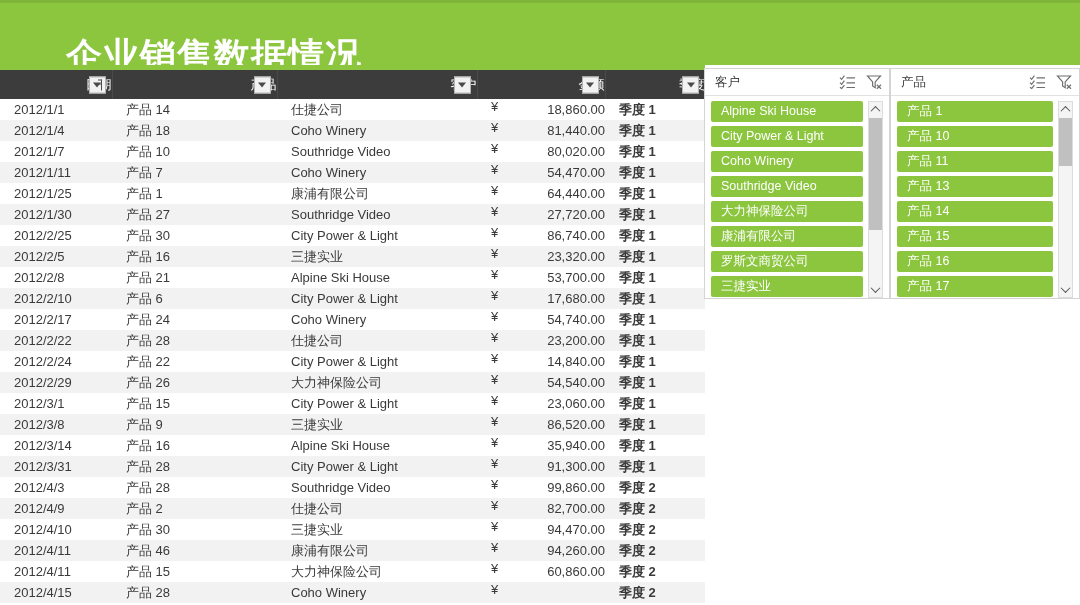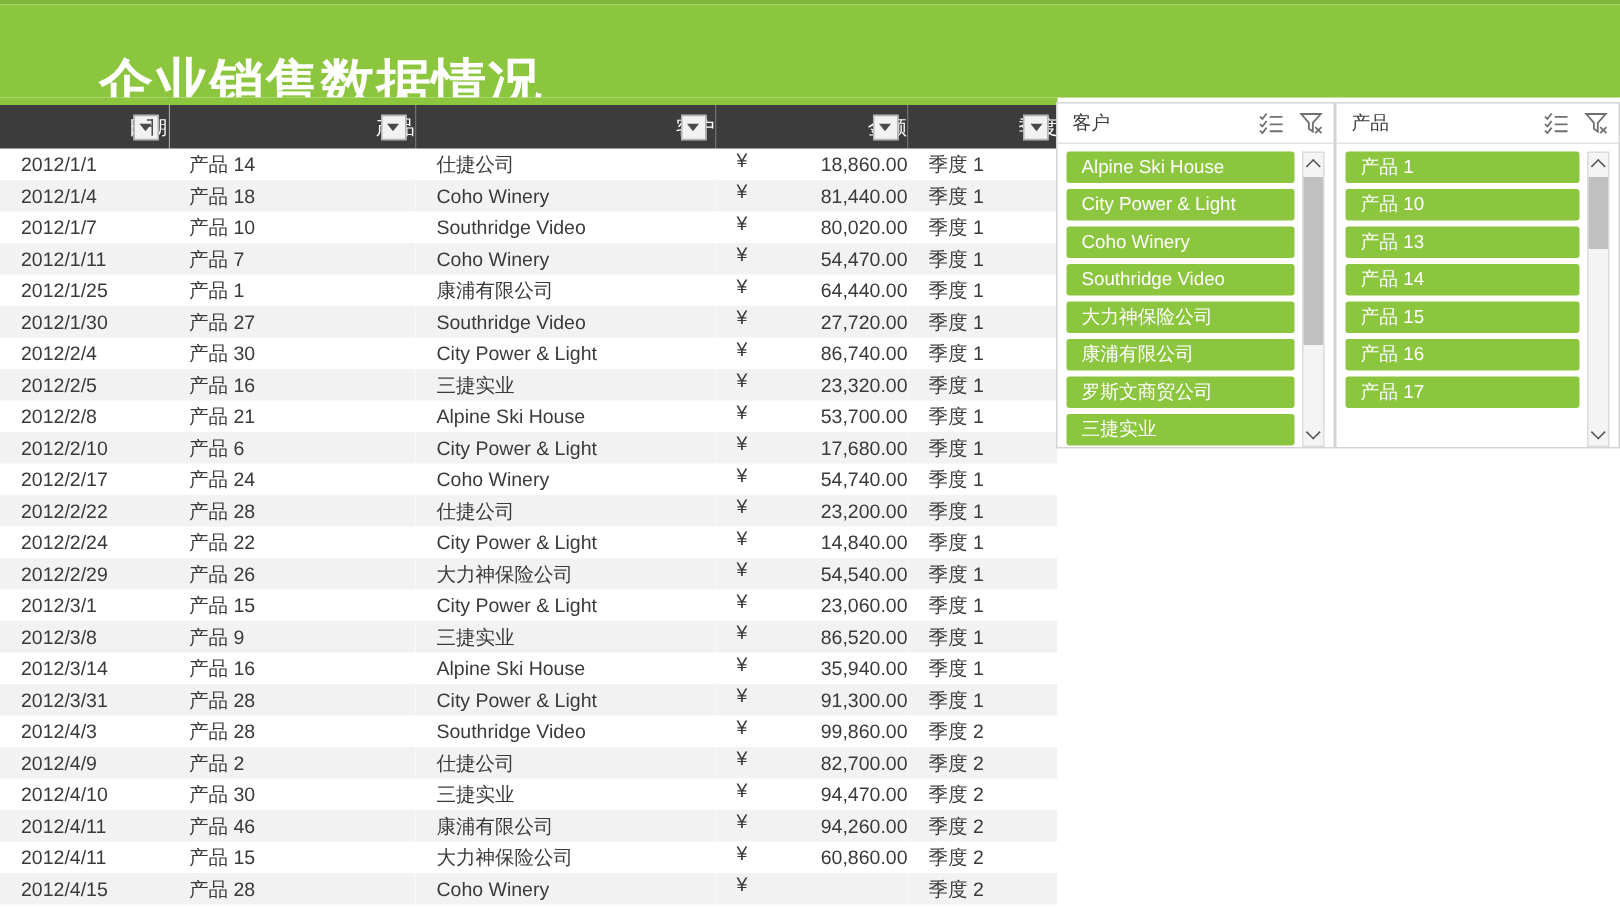--- a/index.html
+++ b/index.html
@@ -94,21 +94,21 @@
     white-space: nowrap;
     overflow: hidden;
   }
   table.grid tbody tr:nth-child(even) { background: #f2f2f2; }
   table.grid tbody tr:nth-child(odd)  { background: #ffffff; }
 
   .c-date { width: 112px; }
   .c-prod { width: 165px; }
   .c-cust { width: 200px; }
   .c-amt  { width: 128px; }
-  .c-qtr  { width: 100px; }
+  .c-qtr  { width: 100px; font-weight: bold; }
 
   td.c-amt { padding: 0 12px 0 0; text-align: right; position: relative; }
   td.c-amt .cur { position: absolute; left: 14px; top: 0; }
 
   th.c-amt .hdr-label, th.c-qtr .hdr-label { padding-left: 14px; }
   th.c-amt, th.c-qtr { padding-left: 0; }
 
   
   .slicer {
     position: absolute; top: 68px;
@@ -272,21 +272,21 @@
             <td class="c-qtr">季度 1</td>
           </tr>
           <tr>
             <td class="c-date">2012/1/30</td>
             <td class="c-prod">产品 27</td>
             <td class="c-cust">Southridge Video</td>
             <td class="c-amt"><span class="cur">¥</span><span>27,720.00</span></td>
             <td class="c-qtr">季度 1</td>
           </tr>
           <tr>
-            <td class="c-date">2012/2/4</td>
+            <td class="c-date">2012/2/25</td>
             <td class="c-prod">产品 30</td>
             <td class="c-cust">City Power &amp; Light</td>
             <td class="c-amt"><span class="cur">¥</span><span>86,740.00</span></td>
             <td class="c-qtr">季度 1</td>
           </tr>
           <tr>
             <td class="c-date">2012/2/5</td>
             <td class="c-prod">产品 16</td>
             <td class="c-cust">三捷实业</td>
             <td class="c-amt"><span class="cur">¥</span><span>23,320.00</span></td>
@@ -463,20 +463,21 @@
         </svg>
         <svg class="sic" viewBox="0 0 17 15">
           <path d="M1.5 1.5 H14.5 L9.2 7.4 V13.2 L6.6 11.4 V7.4 Z" fill="none" stroke="#6f6f6f" stroke-width="1.2"></path>
           <path d="M10.8 10.2 L15 14.2 M15 10.2 L10.8 14.2" stroke="#6f6f6f" stroke-width="1.2"></path>
         </svg>
       </span>
     </div>
     <div class="slicer-body" id="slicer-product-body">
       <div class="slicer-item">产品 1</div>
         <div class="slicer-item">产品 10</div>
+        <div class="slicer-item">产品 11</div>
         <div class="slicer-item">产品 13</div>
         <div class="slicer-item">产品 14</div>
         <div class="slicer-item">产品 15</div>
         <div class="slicer-item">产品 16</div>
         <div class="slicer-item">产品 17</div>
         <div class="sbar">
         <span class="sbar-arrow up">
             <span class="chev up"></span>
           </span>
         <span class="sbar-thumb"></span>

